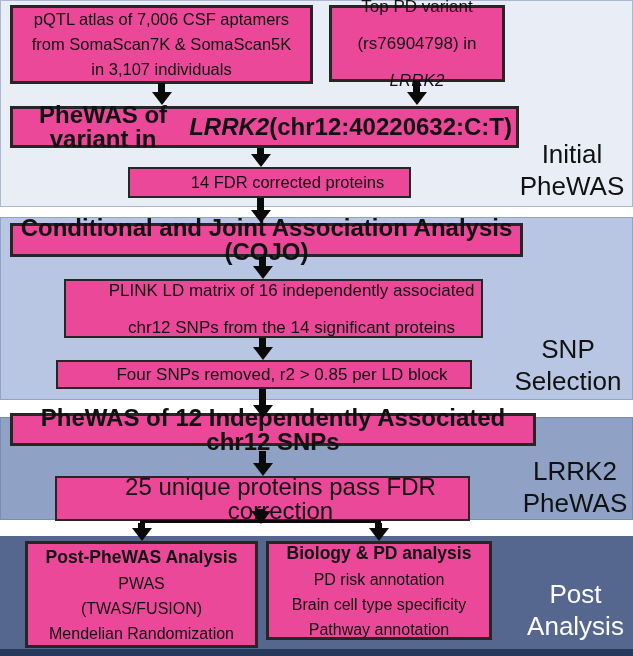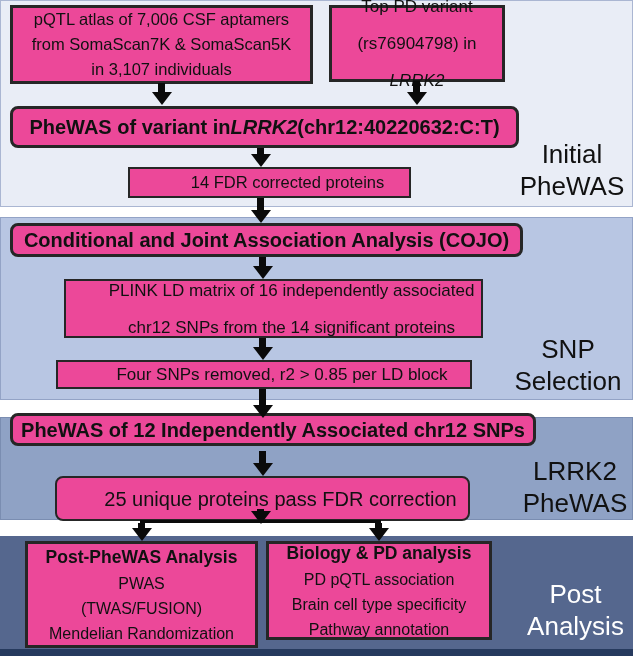--- a/index.html
+++ b/index.html
@@ -14,21 +14,21 @@
   .blabel{position:absolute;font-size:26px;line-height:1.24;text-align:center;
           color:var(--labeldark,#111);z-index:3;}
   .blabel.light{color:var(--labellight,#ffffff);text-align:center;}
   .box{position:absolute;background:#ec4899;border:3px solid var(--boxborder,#262626);
        box-sizing:border-box;display:flex;flex-direction:column;align-items:center;
        justify-content:center;text-align:center;z-index:2;padding:1px 4px;}
   .box.thin{border-width:2px;padding-left:40px;}
   .ln{display:block;}
   .f16{font-size:16.5px;line-height:25px;}
   .f17{font-size:17px;line-height:25px;gap:12px;}
-  .f18{font-size:20px;line-height:24px;border-radius:8px;}
+  .f18{font-size:24px;line-height:24px;}
   .b{font-weight:700;}
   .it{font-style:italic;text-align:right;}
   .title{font-size:17.5px;font-weight:700;line-height:27px;}
   .sub{font-size:16px;line-height:25px;}
   .arr{position:absolute;width:7px;background:var(--arrow,#0a0a0a);z-index:4;}
   .arr::after{content:"";position:absolute;top:100%;left:50%;transform:translateX(-50%);
       width:0;height:0;border-left:10px solid transparent;border-right:10px solid transparent;
       border-top:13px solid var(--arrow,#0a0a0a);}
   .hline{position:absolute;height:3px;background:var(--arrow,#0a0a0a);z-index:4;}
 </style>
@@ -92,21 +92,21 @@
 
   <div class="box" style="left:25px;top:541px;width:233px;height:107px;">
     <span class="ln title">Post-PheWAS Analysis</span>
     <span class="ln sub">PWAS</span>
     <span class="ln sub">(TWAS/FUSION)</span>
     <span class="ln sub">Mendelian Randomization</span>
   </div>
 
   <div class="box" style="left:266px;top:541px;width:226px;height:99px;">
     <span class="ln title">Biology &amp; PD analysis</span>
-    <span class="ln sub">PD pQTL association</span>
+    <span class="ln sub">PD risk annotation</span>
     <span class="ln sub">Brain cell type specificity</span>
     <span class="ln sub">Pathway annotation</span>
   </div>
 
   <div class="arr" style="left:158px;top:83px;height:9px;"></div>
   <div class="arr" style="left:413px;top:81px;height:11px;"></div>
   <div class="arr" style="left:257px;top:148px;height:6px;"></div>
   <div class="arr" style="left:257px;top:198px;height:12px;"></div>
   <div class="arr" style="left:259px;top:257px;height:9px;"></div>
   <div class="arr" style="left:259px;top:338px;height:9px;"></div>

